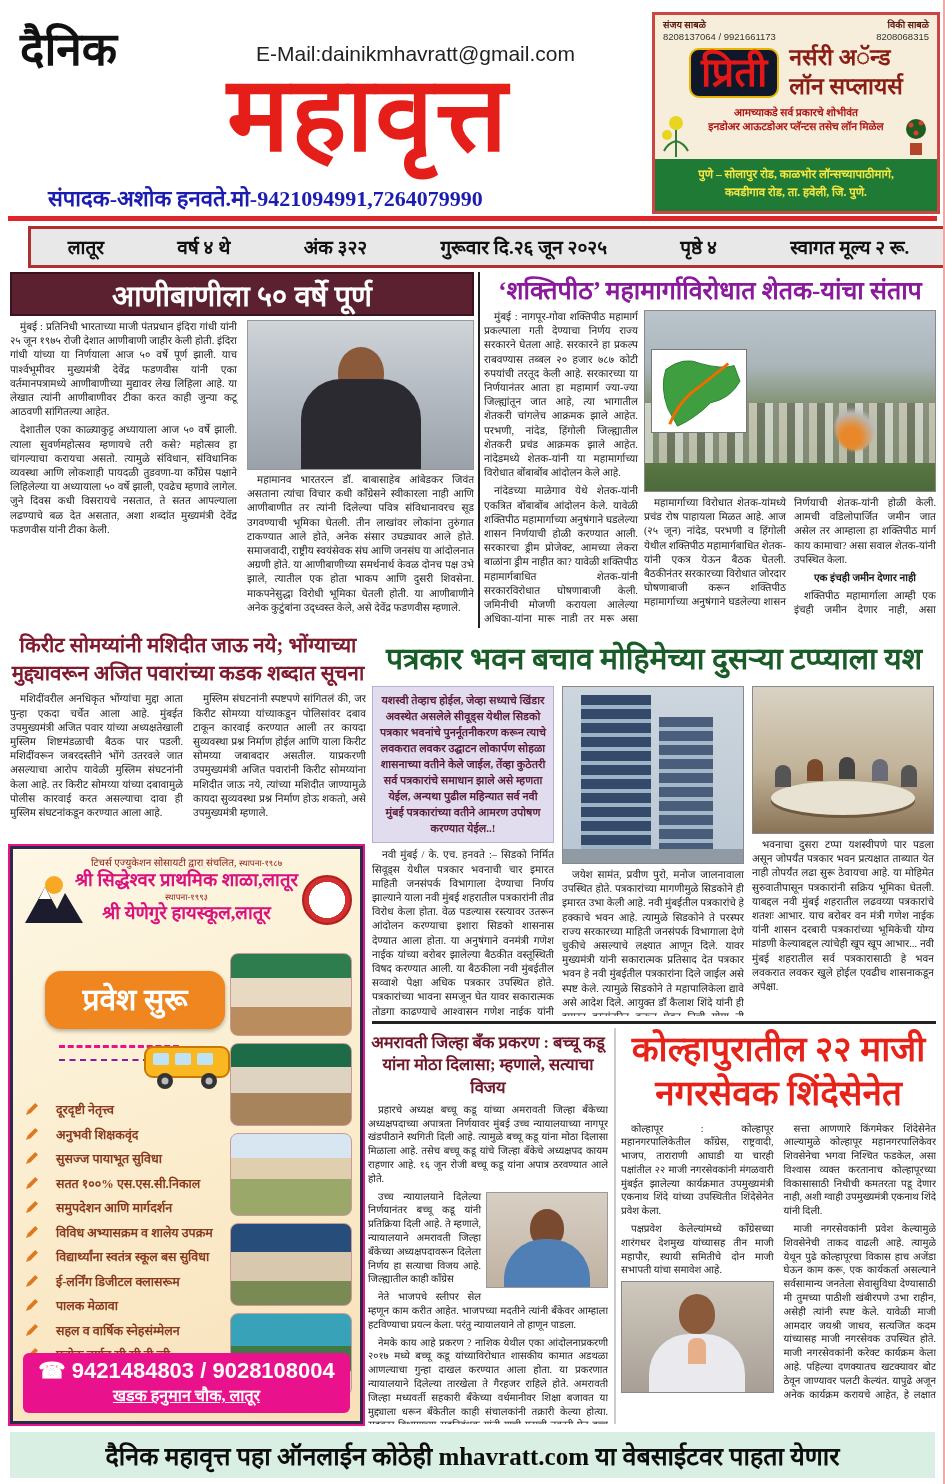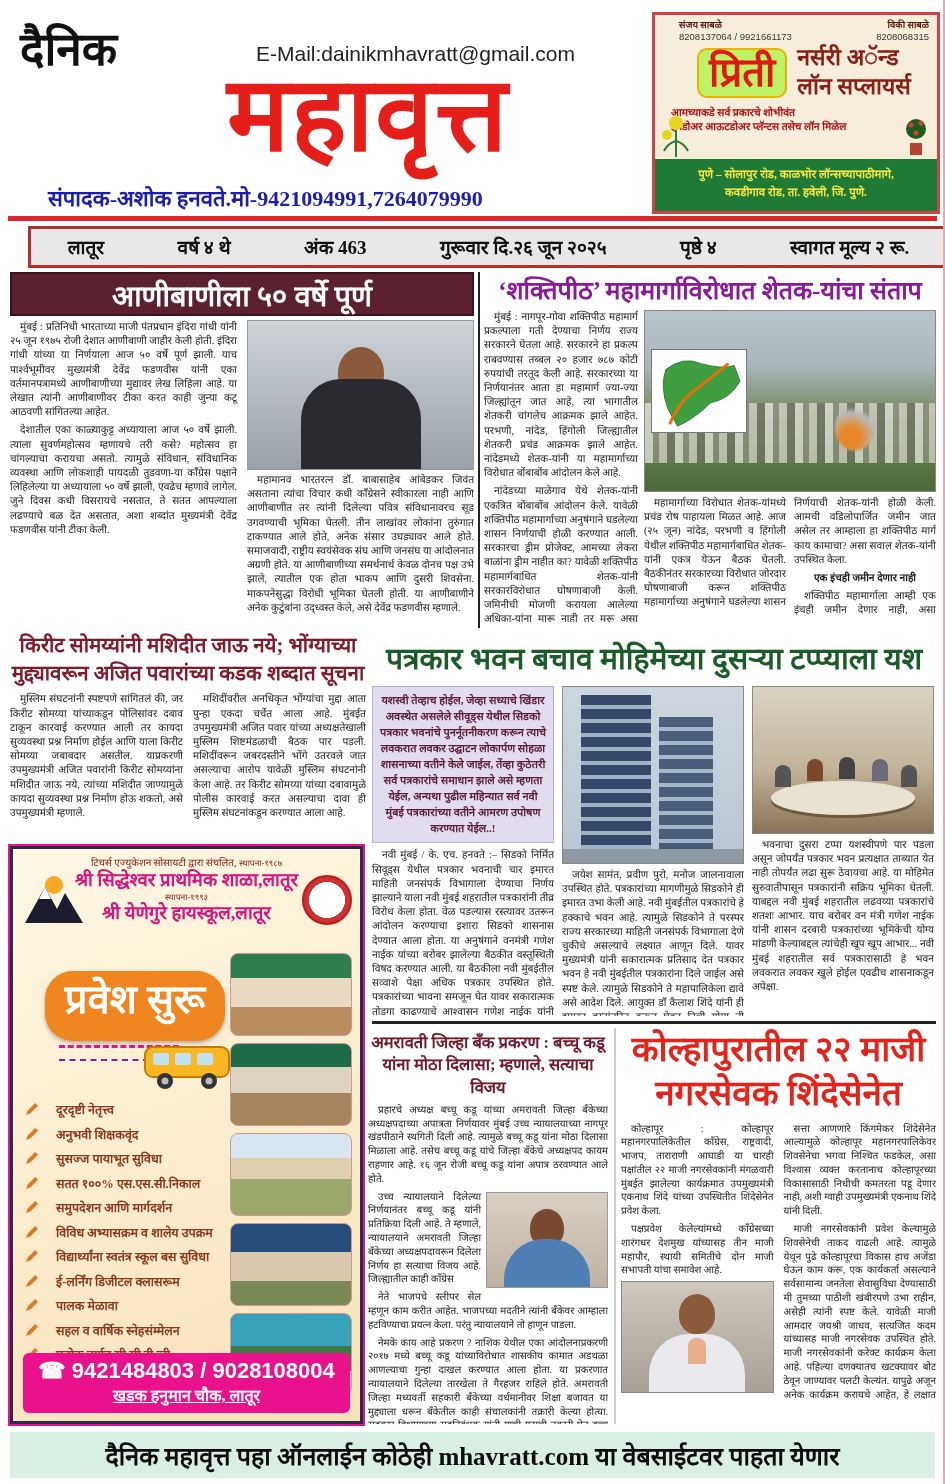--- a/index.html
+++ b/index.html
@@ -11,27 +11,27 @@
   
   .masthead { left:8px; top:6px; width:640px; height:210px; }
   .dainik { position:absolute; left:12px; top:10px; font-size:46px; font-weight:bold; color:#111; }
   .email { position:absolute; left:248px; top:36px; font-size:21px; color:#222; font-family:"Liberation Sans",sans-serif; }
   .paper-title { position:absolute; left:80px; top:52px; width:560px; text-align:center;
                  font-size:104px; line-height:1.1; font-weight:800; color:#e61e19; letter-spacing:2px; }
   .editor-line { position:absolute; left:40px; top:176px; width:600px; font-size:22px; font-weight:bold; color:#1c1cb0; }
   .red-rule { left:8px; top:216px; width:929px; height:5px; background:#e0262b; }
 
   
-  .nursery { left:652px; top:12px; width:288px; height:202px; border:3px solid #cc4444; background:#f6eedb; overflow:hidden;padding-left:16px; }
+  .nursery { left:652px; top:12px; width:288px; height:202px; border:3px solid #cc4444; background:#f6eedb; overflow:hidden; }
   .n-contacts { display:flex; justify-content:space-between; padding:3px 8px 0 8px; font-size:9.5px; color:#5a1a10; font-weight:bold; }
   .n-contacts .ph { font-weight:normal; color:#333; font-family:"Liberation Sans",sans-serif; }
   .n-brandrow { display:flex; align-items:center; justify-content:center; gap:10px; margin-top:2px; }
-  .n-brand { font-size:40px; font-weight:800; color:#e01818; background:#bef264; border:2px solid #e8b400; border-radius:10px; padding:0 10px; line-height:1.15; }
+  .n-brand { font-size:40px; font-weight:800; color:#e01818; background:#0f172a; border:2px solid #e8b400; border-radius:10px; padding:0 10px; line-height:1.15; }
   .n-brand-sub { font-size:23px; font-weight:bold; color:#8a1d14; line-height:1.25; }
-  .n-tag { font-size:10.5px; color:#b01515; font-weight:bold; line-height:1.4; margin-top:4px; }
+  .n-tag { text-align:center; font-size:10.5px; color:#b01515; font-weight:bold; line-height:1.4; margin-top:4px; }
   .n-green { position:absolute; left:0; right:0; bottom:0; height:52px; background:#1e7a34; color:#f5e642;
              text-align:center; font-size:11.5px; font-weight:bold; line-height:1.6; padding-top:6px; }
   .n-plant { position:absolute; width:34px; height:46px; }
 
   
   .dateline { left:12px; top:226px; width:921px; height:42px; background:#e8e8e8; border:3px solid #b03030;
               display:flex; align-items:center; justify-content:space-around; font-size:19px; font-weight:bold; color:#111;margin-left:16px; }
 
   
   .article { overflow:hidden; }
@@ -92,22 +92,22 @@
 
   
   .school { left:10px; top:846px; width:353px; height:578px; border:3px solid #2a2a4a; outline:2px solid #e9118c;
             background:linear-gradient(160deg,#fdf7e4 0%,#fbeccc 55%,#f8e0b8 100%); overflow:hidden; }
   .sc-managed { text-align:center; font-size:10px; color:#8a1d14; margin-top:6px; }
   .sc-est { font-size:8.5px; color:#8a1d14; }
   .sc-name { text-align:center; font-size:18.5px; font-weight:800; color:#d9127d; line-height:1.2; }
   .mountain-logo { position:absolute; left:10px; top:22px; width:62px; height:56px; }
   .badge-logo { position:absolute; right:8px; top:26px; width:50px; height:50px; border-radius:50%;
      background:radial-gradient(circle,#fff 0 55%,#d32f2f 56%); border:2px solid #b02020; }
-  .admission { position:absolute; left:32px; top:122px; width:180px; height:70px; background:#f0861f;
-     border-radius:28px; color:#fff; font-size:40px; font-weight:bold; text-align:center; line-height:58px;
+  .admission { position:absolute; left:32px; top:122px; width:180px; height:58px; background:#f0861f;
+     border-radius:16px; color:#fff; font-size:30px; font-weight:bold; text-align:center; line-height:58px;
      box-shadow:0 2px 4px rgba(0,0,0,.3); }
   .sc-photos { position:absolute; right:8px; top:104px; width:122px; display:flex; flex-direction:column; gap:7px; }
   .sc-photo { width:100%; height:83px; border-radius:8px; border:1px solid #c99; overflow:hidden; position:relative; }
   .cls1 { background:linear-gradient(180deg,#2e7d4f 0 30%,#e8d9c2 30% 65%,#b98d5e 65% 100%); }
   .cls2 { background:linear-gradient(180deg,#1d6b47 0 28%,#ded2c0 28% 60%,#a8845c 60% 100%); }
   .cls3 { background:linear-gradient(180deg,#d8e6f2 0 30%,#e0cfae 30% 55%,#9aa86a 55% 100%); }
   .cls4 { background:linear-gradient(180deg,#274e7a 0 35%,#d8c9ae 35% 70%,#7a8a54 70% 100%); }
   .cls5 { background:linear-gradient(180deg,#37a2b8 0 40%,#3f7a46 40% 70%,#cfcab8 70% 100%); }
   .dash-line { position:absolute; left:46px; top:196px; width:120px; border-top:3px dashed #e9118c; }
   .dash-line2 { position:absolute; left:46px; top:210px; width:90px; border-top:2px dashed #8a1d9e; }
@@ -188,21 +188,21 @@
     </svg>
     <div class="n-green">
       <div>पुणे – सोलापुर रोड, काळभोर लॉन्सच्यापाठीमागे,</div>
       <div>कवडीगाव रोड, ता. हवेली, जि. पुणे.</div>
     </div>
   </div>
 
   <div class="abs dateline">
     <span>लातूर</span>
     <span>वर्ष ४ थे</span>
-    <span>अंक 463</span>
+    <span>अंक ३२२</span>
     <span>गुरूवार दि.२६ जून २०२५</span>
     <span>पृष्ठे ४</span>
     <span>स्वागत मूल्य २ रू.</span>
   </div>
 
   <div class="abs article a-emergency">
     <div class="em-banner">आणीबाणीला ५० वर्षे पूर्ण</div>
     <div class="body-wrap two-col body-txt">
       <p>मुंबई : प्रतिनिधी भारताच्या माजी पंतप्रधान इंदिरा गांधी यांनी २५ जून १९७५ रोजी देशात आणीबाणी जाहीर केली होती. इंदिरा गांधी यांच्या या निर्णयाला आज ५० वर्षे पूर्ण झाली. याच पार्श्वभूमीवर मुख्यमंत्री देवेंद्र फडणवीस यांनी एका वर्तमानपत्रामध्ये आणीबाणीच्या मुद्यावर लेख लिहिला आहे. या लेखात त्यांनी आणीबाणीवर टीका करत काही जुन्या कटू आठवणी सांगितल्या आहेत.</p>
       <p>देशातील एका काळ्याकुट्ट अध्यायाला आज ५० वर्षे झाली. त्याला सुवर्णमहोत्सव म्हणायचे तरी कसे? महोत्सव हा चांगल्याचा करायचा असतो. त्यामुळे संविधान, संविधानिक व्यवस्था आणि लोकशाही पायदळी तुडवणा-या काँग्रेस पक्षाने लिहिलेल्या या अध्यायाला ५० वर्षे झाली, एवढेच म्हणावे लागेल. जुने दिवस कधी विसरायचे नसतात, ते सतत आपल्याला लढण्याचे बळ देत असतात, अशा शब्दांत मुख्यमंत्री देवेंद्र फडणवीस यांनी टीका केली.</p>
@@ -238,22 +238,22 @@
           <p class="subhead">एक इंचही जमीन देणार नाही</p>
           <p>शक्तिपीठ महामार्गाला आम्ही एक इंचही जमीन देणार नाही, असा निर्धारसुद्धा यावेळी शेतक-यांनी केला आहे. तसेच मुख्यमंत्री व दोन्ही उपमुख्यमंत्र्यांच्या विरोधात शेतक-यांनी जोरदार घोषणाबाजी करून या शक्तिपीठ महामार्गाला विरोध दर्शवला आहे.</p>
         </div>
       </div>
     </div>
   </div>
 
   <div class="abs article a-kirit">
     <div class="ki-head">किरीट सोमय्यांनी मशिदीत जाऊ नये; भोंग्याच्या मुद्द्यावरून अजित पवारांच्या कडक शब्दात सूचना</div>
     <div class="two-col body-txt">
+      <p>मशिदींवरील अनधिकृत भोंग्यांचा मुद्दा आता पुन्हा एकदा चर्चेत आला आहे. मुंबईत उपमुख्यमंत्री अजित पवार यांच्या अध्यक्षतेखाली मुस्लिम शिष्टमंडळाची बैठक पार पडली. मशिदींवरून जबरदस्तीने भोंगे उतरवले जात असल्याचा आरोप यावेळी मुस्लिम संघटनांनी केला आहे. तर किरीट सोमय्या यांच्या दबावामुळे पोलीस कारवाई करत असल्याचा दावा ही मुस्लिम संघटनांकडून करण्यात आला आहे.</p>
       <p>मुस्लिम संघटनांनी स्पष्टपणे सांगितलं की, जर किरीट सोमय्या यांच्याकडून पोलिसांवर दबाव टाकून कारवाई करण्यात आली तर कायदा सुव्यवस्था प्रश्न निर्माण होईल आणि याला किरीट सोमय्या जबाबदार असतील. याप्रकरणी उपमुख्यमंत्री अजित पवारांनी किरीट सोमय्यांना मशिदीत जाऊ नये, त्यांच्या मशिदीत जाण्यामुळे कायदा सुव्यवस्था प्रश्न निर्माण होऊ शकतो, असे उपमुख्यमंत्री म्हणाले.</p>
-      <p>मशिदींवरील अनधिकृत भोंग्यांचा मुद्दा आता पुन्हा एकदा चर्चेत आला आहे. मुंबईत उपमुख्यमंत्री अजित पवार यांच्या अध्यक्षतेखाली मुस्लिम शिष्टमंडळाची बैठक पार पडली. मशिदींवरून जबरदस्तीने भोंगे उतरवले जात असल्याचा आरोप यावेळी मुस्लिम संघटनांनी केला आहे. तर किरीट सोमय्या यांच्या दबावामुळे पोलीस कारवाई करत असल्याचा दावा ही मुस्लिम संघटनांकडून करण्यात आला आहे.</p>
 
     </div>
   </div>
 
   <div class="abs article a-patrakar">
     <div class="pa-head">पत्रकार भवन बचाव मोहिमेच्या दुसऱ्या टप्प्याला यश</div>
     <div class="pa-grid">
       <div class="pa-col body-txt">
         <div class="intro-box">यशस्वी तेव्हाच होईल, जेव्हा सध्याचे खिंडार अवस्थेत असलेले सीवूड्स येथील सिडको पत्रकार भवनांचे पुनर्नूतनीकरण करून त्याचे लवकरात लवकर उद्घाटन लोकार्पण सोहळा शासनाच्या वतीने केले जाईल, तेंव्हा कुठेतरी सर्व पत्रकारांचे समाधान झाले असे म्हणता येईल, अन्यथा पुढील महिन्यात सर्व नवी मुंबई पत्रकारांच्या वतीने आमरण उपोषण करण्यात येईल..!</div>
         <p>नवी मुंबई / के. एच. हनवते :– सिडको निर्मित सिवूड्स येथील पत्रकार भवनाची चार इमारत माहिती जनसंपर्क विभागाला देण्याचा निर्णय झाल्याने याला नवी मुंबई शहरातील पत्रकारांनी तीव्र विरोध केला होता. वेळ पडल्यास रस्त्यावर उतरून आंदोलन करण्याचा इशारा सिडको शासनास देण्यात आला होता. या अनुषंगाने वनमंत्री गणेश नाईक यांच्या बरोबर झालेल्या बैठकीत वस्तूस्थिती विषद करण्यात आली. या बैठकीला नवी मुंबईतील सव्वाशे पेक्षा अधिक पत्रकार उपस्थित होते. पत्रकारांच्या भावना समजून घेत यावर सकारात्मक तोडगा काढण्याचे आश्वासन गणेश नाईक यांनी दिले होते. या अनुषंगाने वनमंत्री गणेश नाईक यांनी मुख्यमंत्री देवेंद्र फडणवीस यांच्या बरोबर लावलेल्या बैठकीत पत्रकार भवनाचा मुद्दा उपस्थित केला होता. या बैठकीला पत्रकार विनायक पाटील, विनय म्हात्रे,</p>

